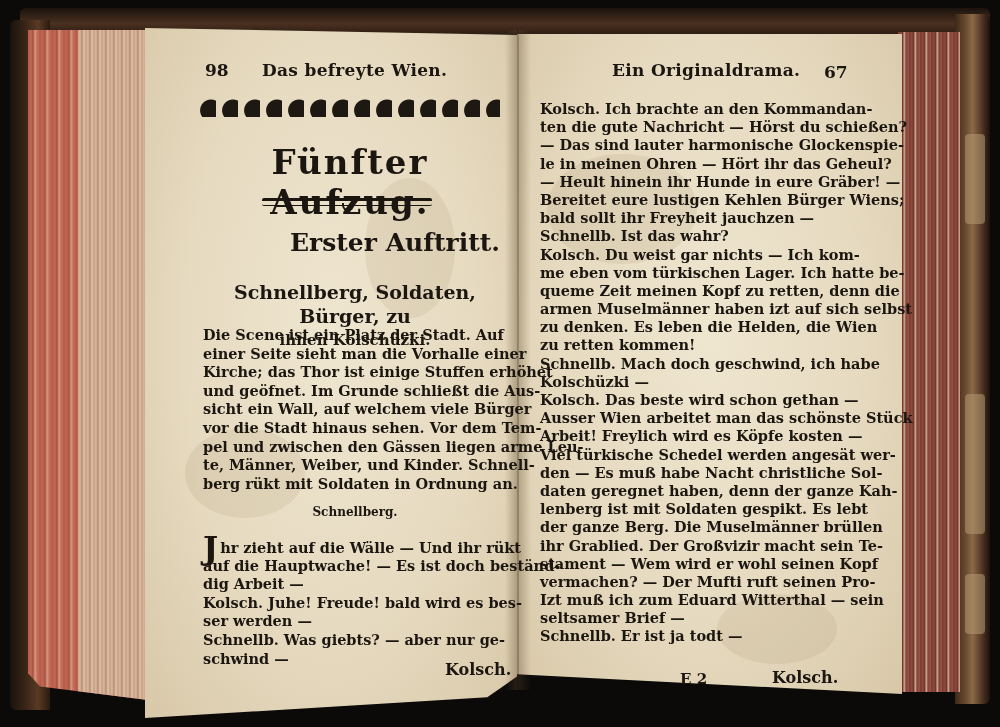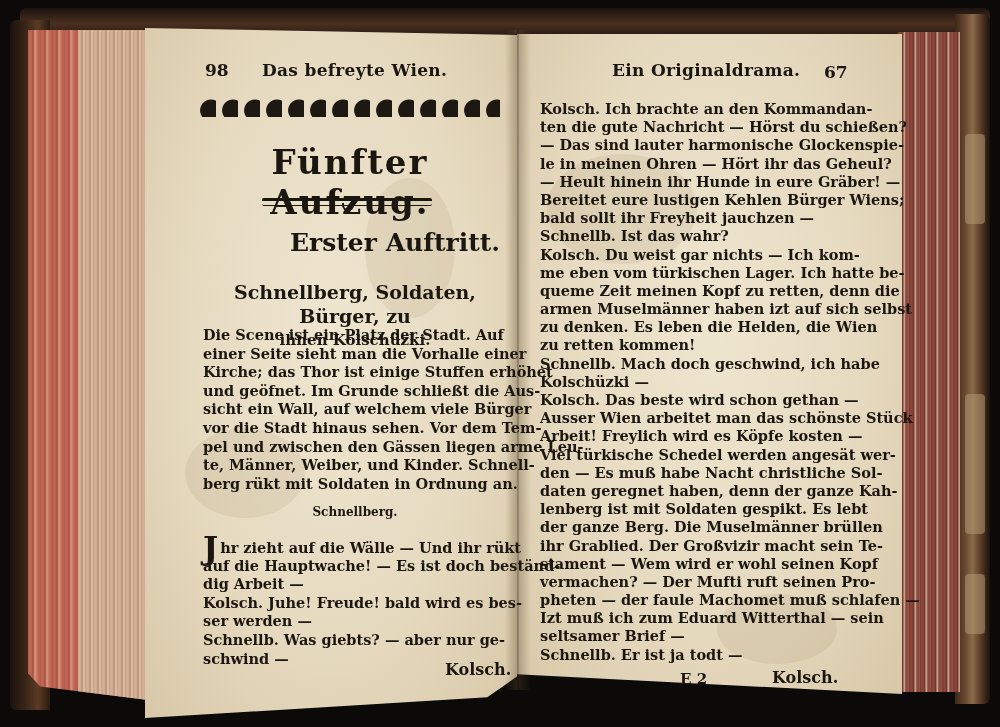--- a/index.html
+++ b/index.html
@@ -134,20 +134,19 @@
     <span class="ln" style="height:18.2px">Ausser Wien arbeitet man das schönste Stück</span>
     <span class="ln" style="height:18.2px">Arbeit! Freylich wird es Köpfe kosten —</span>
     <span class="ln" style="height:18.2px">Viel türkische Schedel werden angesät wer-</span>
     <span class="ln" style="height:18.2px">den — Es muß habe Nacht christliche Sol-</span>
     <span class="ln" style="height:18.2px">daten geregnet haben, denn der ganze Kah-</span>
     <span class="ln" style="height:18.2px">lenberg ist mit Soldaten gespikt.  Es lebt</span>
     <span class="ln" style="height:18.2px">der ganze Berg.  Die Muselmänner brüllen</span>
     <span class="ln" style="height:18.2px">ihr Grablied.  Der Großvizir macht sein Te-</span>
     <span class="ln" style="height:18.2px">stament — Wem wird er wohl seinen Kopf</span>
     <span class="ln" style="height:18.2px">vermachen? — Der Mufti ruft seinen Pro-</span>
-    <span class="ln" style="height:18.2px">pheten — der faule Machomet muß schlafen —</span>
     <span class="ln" style="height:18.2px">Izt muß ich zum Eduard Witterthal — sein</span>
     <span class="ln" style="height:18.2px">seltsamer Brief —</span>
     <span class="ln" style="height:18.2px">   Schnellb. Er ist ja todt —</span>
   </div>
   <div class="fraktur sig" style="left:680px;top:670px;">E 2</div>
   <div class="fraktur catch" style="left:772px;top:668px;">Kolsch.</div>
 </div>
 
 </body></html>

